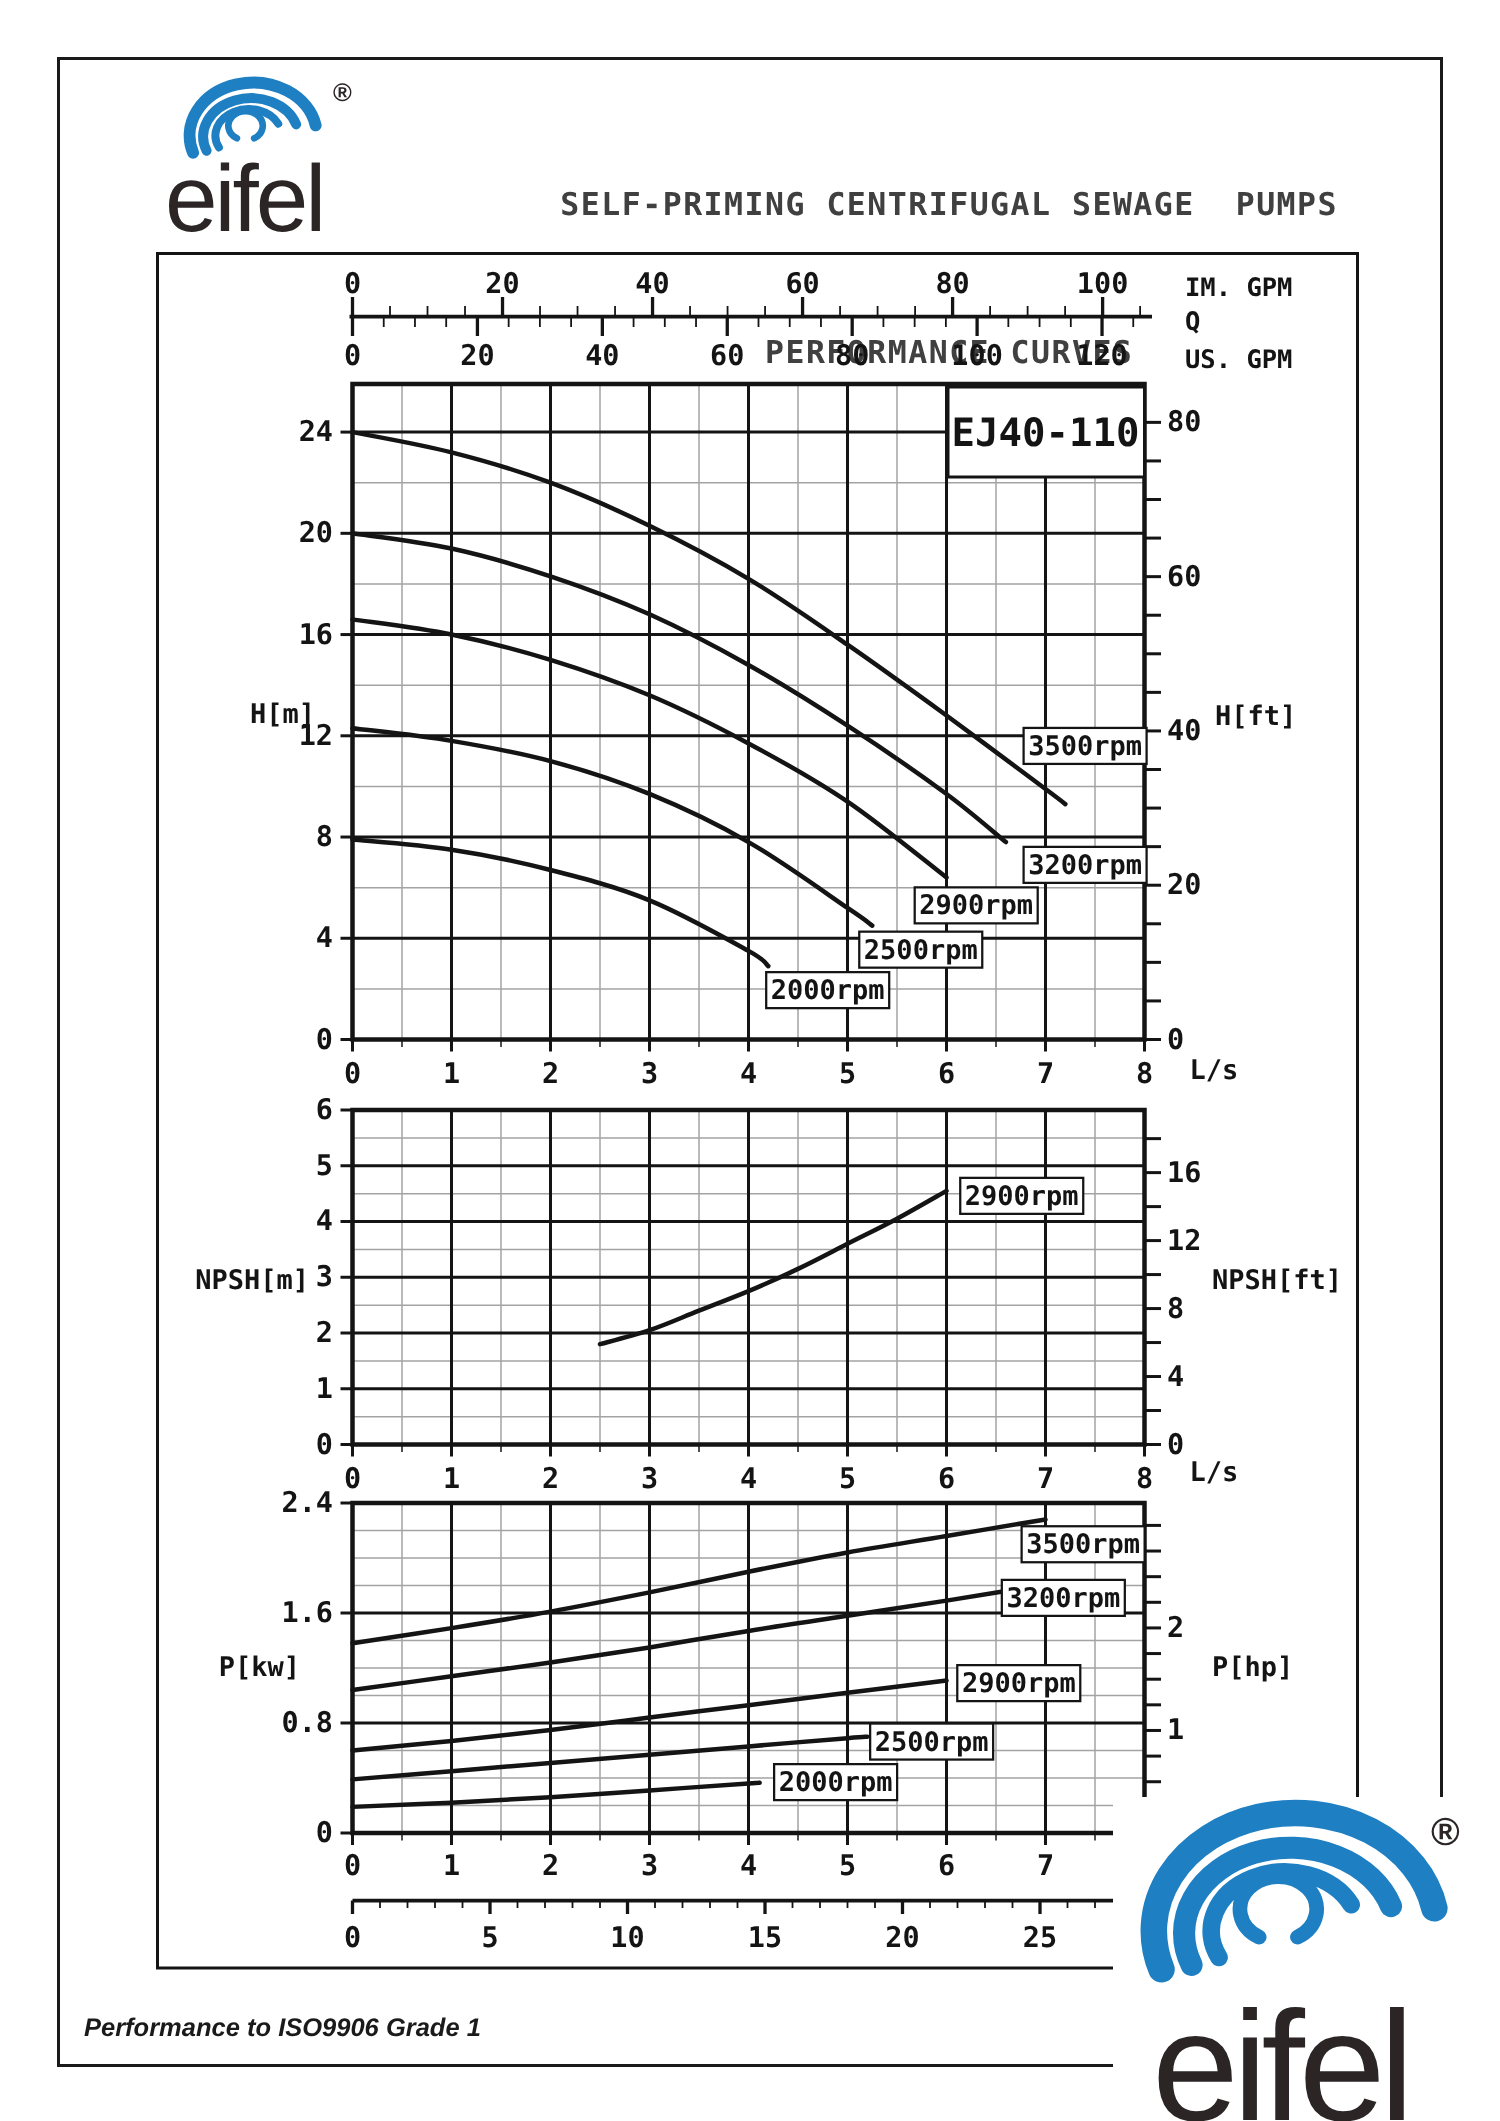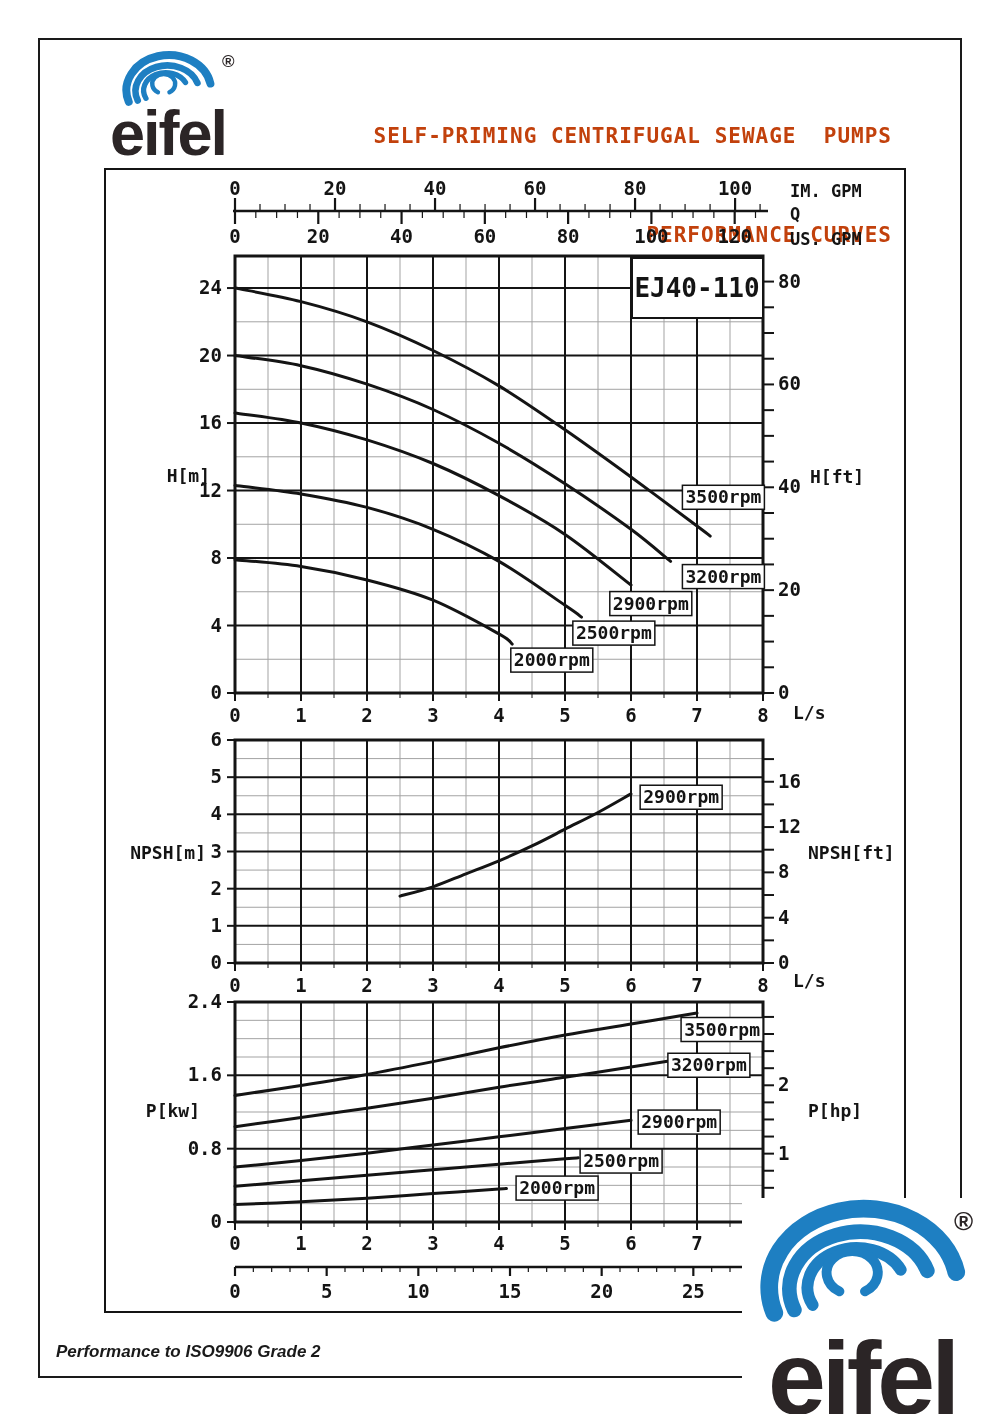--- a/index.html
+++ b/index.html
@@ -5,26 +5,26 @@
   html,body{margin:0;padding:0;background:#e8e8e8;}
   .page{position:relative;width:1000px;height:1414px;background:#fff;overflow:hidden;
         font-family:"DejaVu Sans Mono",monospace;color:#141414;}
   .outer-border{position:absolute;left:38px;top:38px;width:920px;height:1336px;
         border:2px solid #1a1a1a;}
   
   .top-logo{position:absolute;left:110px;top:48px;width:160px;height:112px;}
   .swirl-top{position:absolute;left:6px;top:2px;width:106px;height:80px;}
   .reg{position:absolute;font-family:"Liberation Sans",sans-serif;color:#2b2526;font-weight:bold;}
   .reg-top{left:112px;top:4px;font-size:17px;}
-  .wordmark{position:absolute;font-family:"Liberation Sans",sans-serif;font-weight:bold;color:#2b2526;line-height:1;text-align:center;}
+  .wordmark{position:absolute;font-family:"Liberation Sans",sans-serif;font-weight:normal;color:#2b2526;line-height:1;text-align:center;}
   .wordmark-top{left:0px;top:54px;font-size:63px;letter-spacing:-2px;}
   
-  .title-block{position:absolute;right:108px;top:54px;text-align:right;white-space:pre;
+  .title-block{position:absolute;right:108px;top:54px;text-align:center;white-space:pre;
         font-family:"DejaVu Sans Mono",monospace;font-weight:700;font-size:21px;line-height:33px;
-        letter-spacing:1px;color:#c2410c;}
+        letter-spacing:1px;color:#404040;}
   
   .charts-svg{position:absolute;left:104px;top:168px;}
   .charts-svg text{font-family:"DejaVu Sans Mono",monospace;font-weight:700;fill:#141414;}
   
   .footer-note{position:absolute;left:56px;top:1342px;
         font-family:"Liberation Sans",sans-serif;font-style:italic;font-weight:700;
         font-size:17px;color:#1a1a1a;}
   
   .bottom-logo{position:absolute;left:742px;top:1198px;width:258px;height:216px;background:#fff;}
   .swirl-bottom{position:absolute;left:4px;top:0px;width:236px;height:177px;}
@@ -505,21 +505,21 @@
         <line x1="644.3333333333333" y1="1099" x2="644.3333333333333" y2="1104" stroke="#141414" stroke-width="1.2"></line>
         <text x="131" y="1130" text-anchor="middle" font-size="19">0</text>
         <text x="222.66666666666666" y="1130" text-anchor="middle" font-size="19">5</text>
         <text x="314.3333333333333" y="1130" text-anchor="middle" font-size="19">10</text>
         <text x="406" y="1130" text-anchor="middle" font-size="19">15</text>
         <text x="497.66666666666663" y="1130" text-anchor="middle" font-size="19">20</text>
         <text x="589.3333333333333" y="1130" text-anchor="middle" font-size="19">25</text>
       </g>
     </svg>
 
-  <div class="footer-note">Performance to ISO9906 Grade 2</div>
+  <div class="footer-note">Performance to ISO9906 Grade 1</div>
 
   <div class="bottom-logo">
     <svg class="swirl-bottom" viewBox="0 0 120 90">
       <use href="#swirl-sym"></use>
     </svg>
     <span class="reg reg-bottom">®</span>
     <div class="wordmark wordmark-bottom">eifel</div>
   </div>
 
   <svg width="0" height="0" style="position:absolute">

